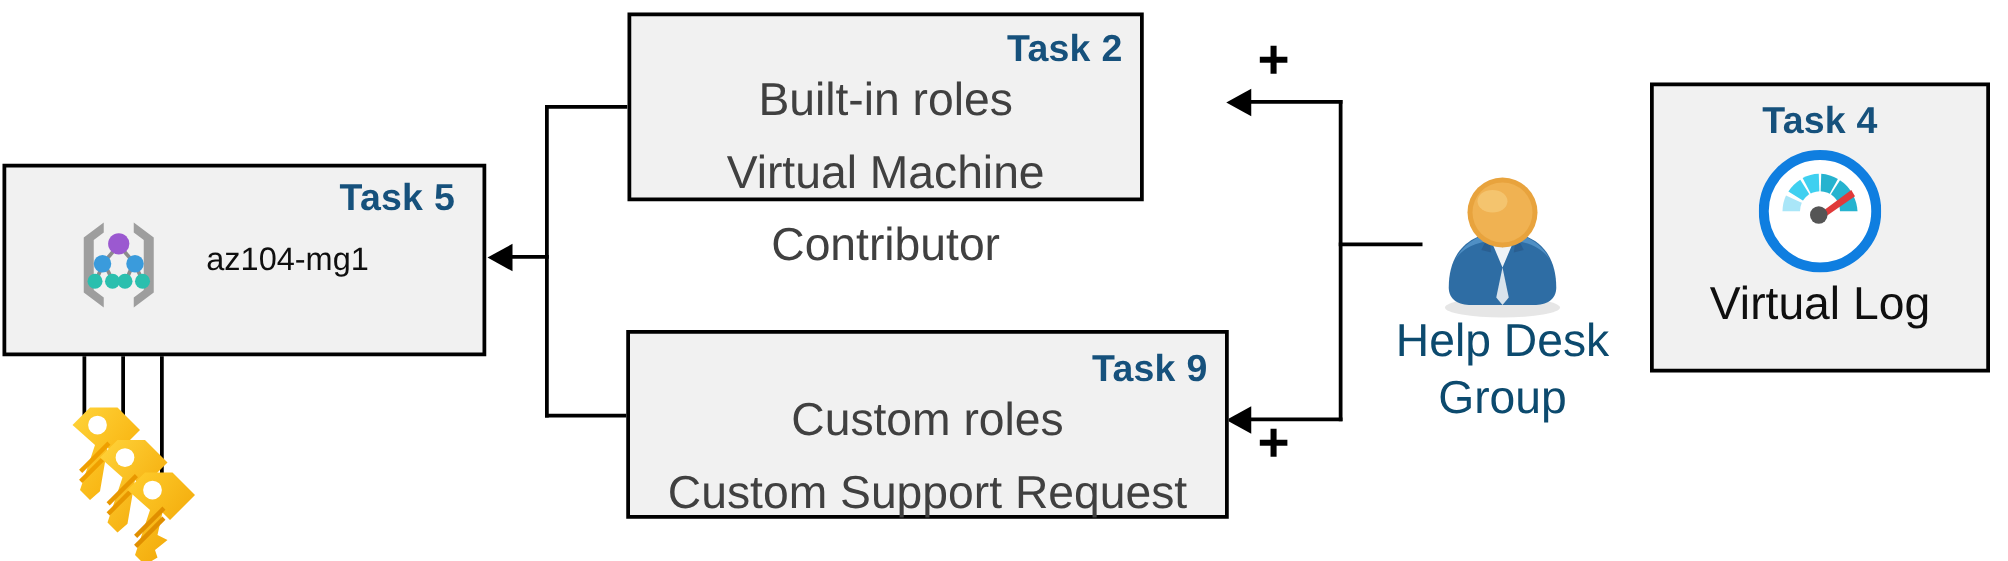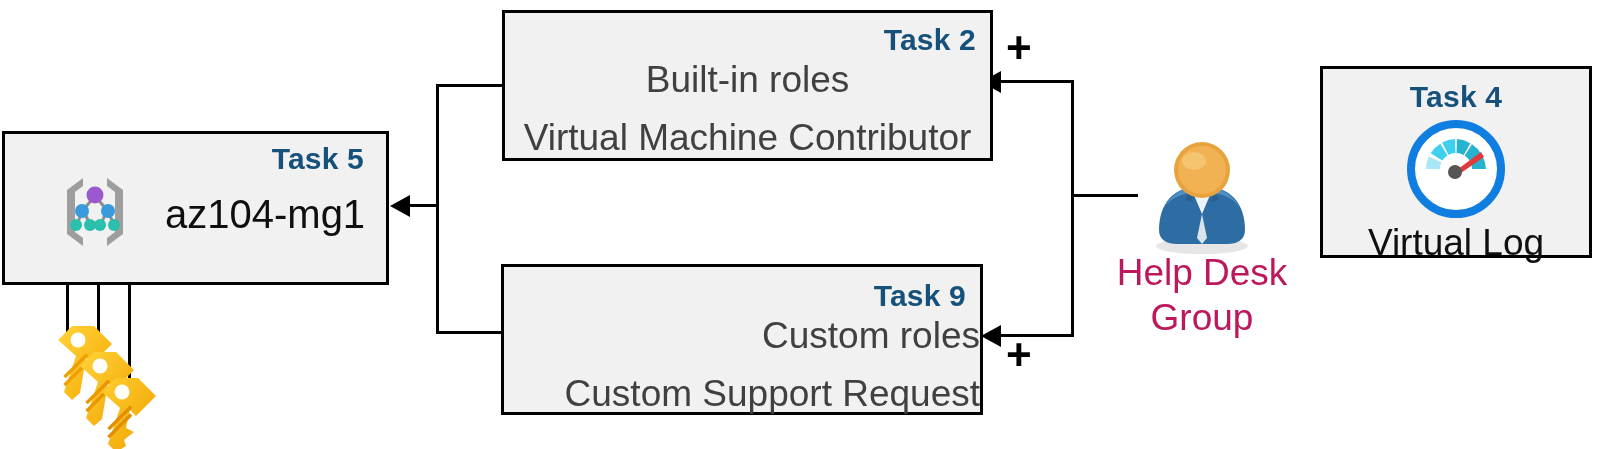--- a/index.html
+++ b/index.html
@@ -66,21 +66,21 @@
     font-size: 44px;
     font-weight: bold;
     color: #000000;
     line-height: 1;
     font-family: "Liberation Sans", sans-serif;
   }
   .person-caption {
     position: absolute;
     font-size: 37px;
     line-height: 45px;
-    color: #be185d;
+    color: #0c4a6e;
     text-align: center;
     white-space: pre-line;
   }
   svg { display: block; }
 </style>
 </head>
 <body>
 
 <div id="canvas">
 
@@ -131,36 +131,36 @@
         <circle cx="42" cy="25" r="8.5" fill="#9b59d0"></circle>
         <circle cx="29" cy="41" r="7" fill="#3a9bdc"></circle>
         <circle cx="55" cy="41" r="7" fill="#3a9bdc"></circle>
         <circle cx="23" cy="55" r="6" fill="#2bbfae"></circle>
         <circle cx="37" cy="55" r="6" fill="#2bbfae"></circle>
         <circle cx="47" cy="55" r="6" fill="#2bbfae"></circle>
         <circle cx="61" cy="55" r="6" fill="#2bbfae"></circle>
       </svg>
     </span>
 
-    <span style="position:absolute; left:160px; top:58px; font-size:40px; color:#0f0f0f; white-space:nowrap;">az104-mg1</span>
-  </div>
-
-  <div class="box" style="left:502px; top:10px; width:491px; height:151px;">
+    <span style="position:absolute; left:160px; top:58px; font-size:26px; color:#0f0f0f; white-space:nowrap;">az104-mg1</span>
+  </div>
+
+  <div class="box" style="left:502px; top:10px; width:413px; height:151px;">
     <span class="task-label" style="right:14px; top:10px;">Task 2</span>
     <span class="box-text" style="top:38px;">Built-in roles
 Virtual Machine Contributor</span>
   </div>
 
   <div class="box" style="left:501px; top:264px; width:482px; height:151px;">
     <span class="task-label" style="right:14px; top:12px;">Task 9</span>
-    <span class="box-text" style="top:40px;text-align:right;">Custom roles
+    <span class="box-text" style="top:40px;">Custom roles
 Custom Support Request</span>
   </div>
 
-  <div class="box" style="left:1320px; top:66px; width:272px; height:192px;">
+  <div class="box" style="left:1320px; top:66px; width:272px; height:232px;">
     <span class="task-label" style="left:0; right:0; top:11px; text-align:center;">Task 4</span>
 
     <span style="position:absolute; left:50%; top:51px; transform:translateX(-50%);">
       <svg width="98" height="98" viewBox="0 0 98 98">
         <circle cx="49" cy="49" r="45" fill="#ffffff" stroke="#0f7ee0" stroke-width="8"></circle>
         <circle cx="49" cy="49" r="39" fill="#ffffff"></circle>
 
         <g>
           <path d="M49 49 L19 49 A30 30 0 0 1 21.8 36.4 Z" fill="#a9e6f8"></path>
           <path d="M49 49 L23.7 33.2 A30 30 0 0 1 33.2 23.7 Z" fill="#3fd0f0"></path>

